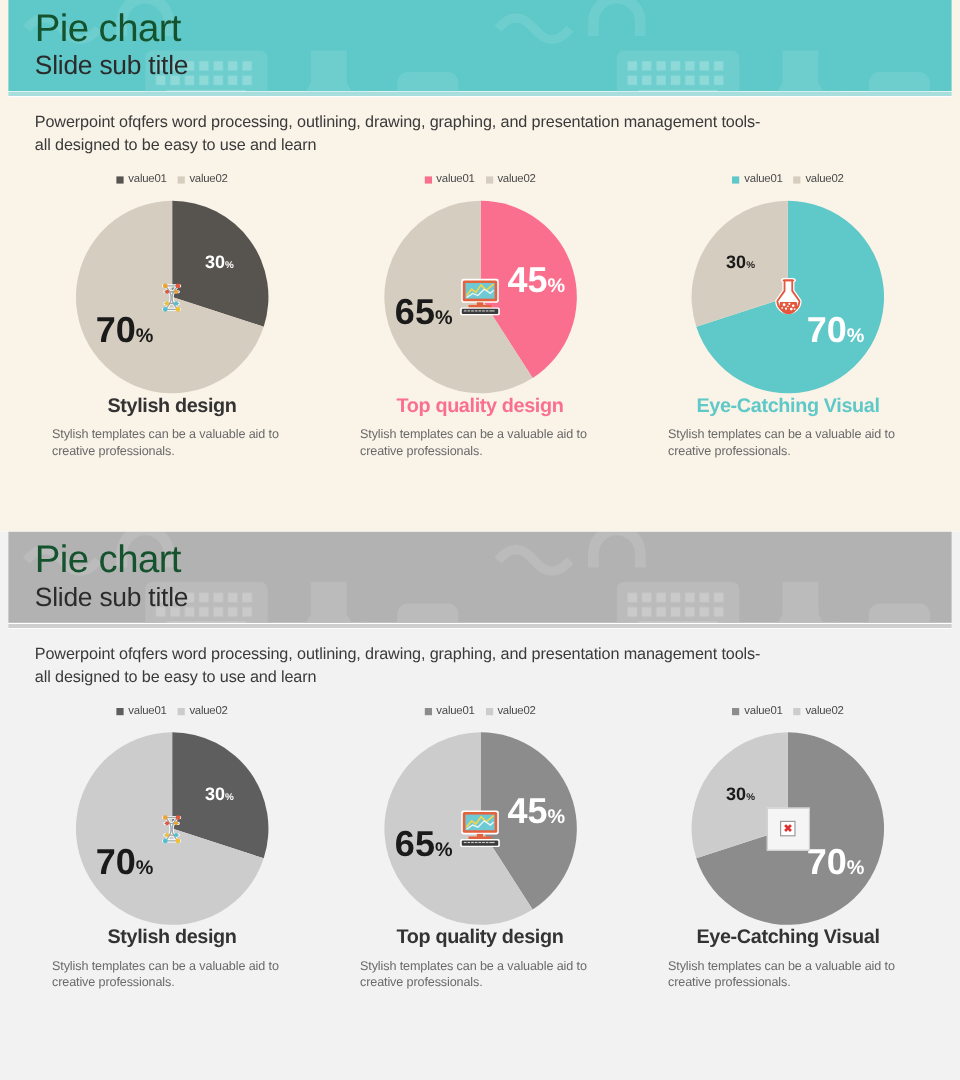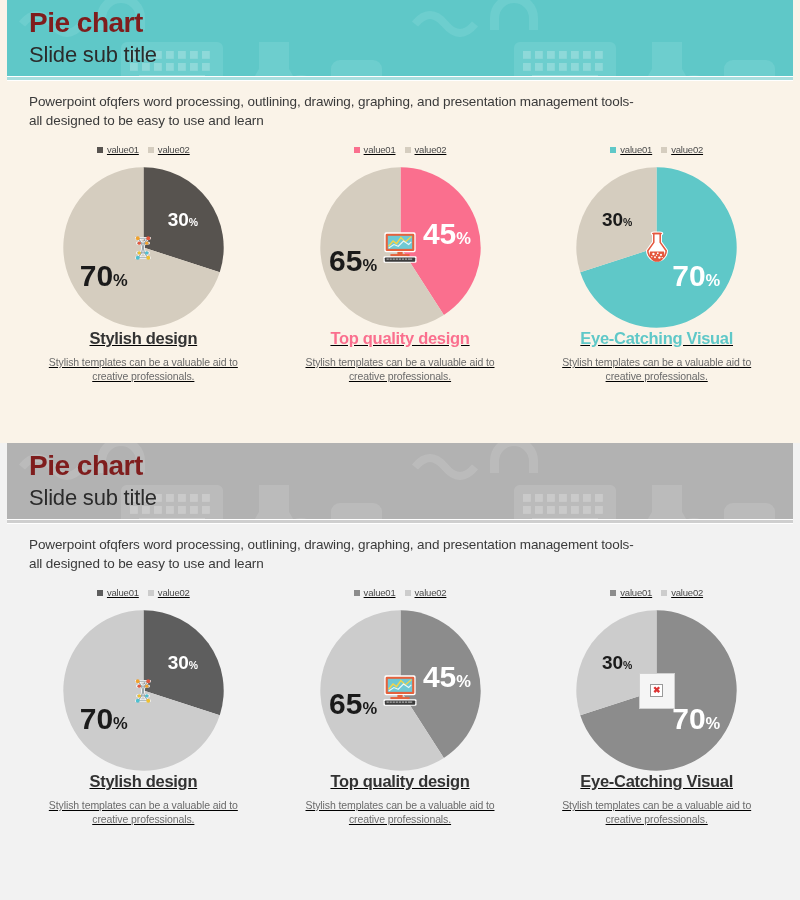--- a/index.html
+++ b/index.html
@@ -38,23 +38,23 @@
     opacity: 0.55;
   }
 
   .header-text {
     position: absolute;
     left: 22px;
     top: 4px;
     z-index: 3;
   }
   .header-title {
-    font-size: 28px;
-    font-weight: bold;
-    color: #7f1d1d;
+    font-size: 32px;
+    font-weight: normal;
+    color: #14532d;
     letter-spacing: -0.5px;
     line-height: 38px;
   }
   .header-subtitle {
     font-size: 22px;
     font-weight: normal;
     color: #2b2b2b;
     line-height: 26px;
     letter-spacing: -0.2px;
   }
@@ -81,21 +81,20 @@
     color: #3a3a3a;
     letter-spacing: -0.1px;
   }
 
   
   .chart-row {
     display: flex;
     width: 786px;
     margin: 0 auto;
     padding: 14px 8px 0 8px;
-    text-decoration: underline;
   }
   .chart-col {
     flex: 1;
     display: flex;
     flex-direction: column;
     align-items: center;
   }
 
   .legend {
     display: flex;
@@ -130,21 +129,21 @@
 
   .pie-label {
     position: absolute;
     font-weight: bold;
     line-height: 1;
     white-space: nowrap;
   }
   .pie-label .pct { font-size: 0.55em; font-weight: bold; }
 
   .lbl-major { font-size: 30px; }
-  .lbl-minor { font-size: 19px; }
+  .lbl-minor { font-size: 15px; }
 
   .center-icon {
     position: absolute;
     left: 50%;
     top: 50%;
     transform: translate(-50%, -50%);
     width: 42px;
     height: 42px;
     display: flex;
     align-items: center;
@@ -157,21 +156,21 @@
     font-size: 16.5px;
     font-weight: bold;
     letter-spacing: -0.3px;
     text-align: center;
   }
   .caption-body {
     margin-top: 7px;
     font-size: 10.5px;
     line-height: 14px;
     color: #6a6a6a;
-    text-align: center;
+    text-align: left;
     letter-spacing: -0.1px;
     max-width: 200px;
   }
 
   .broken-img {
     width: 36px; height: 36px;
     background: #f5f5f5;
     border: 1px solid #d0d0d0;
     display: flex; align-items: center; justify-content: center;
   }

